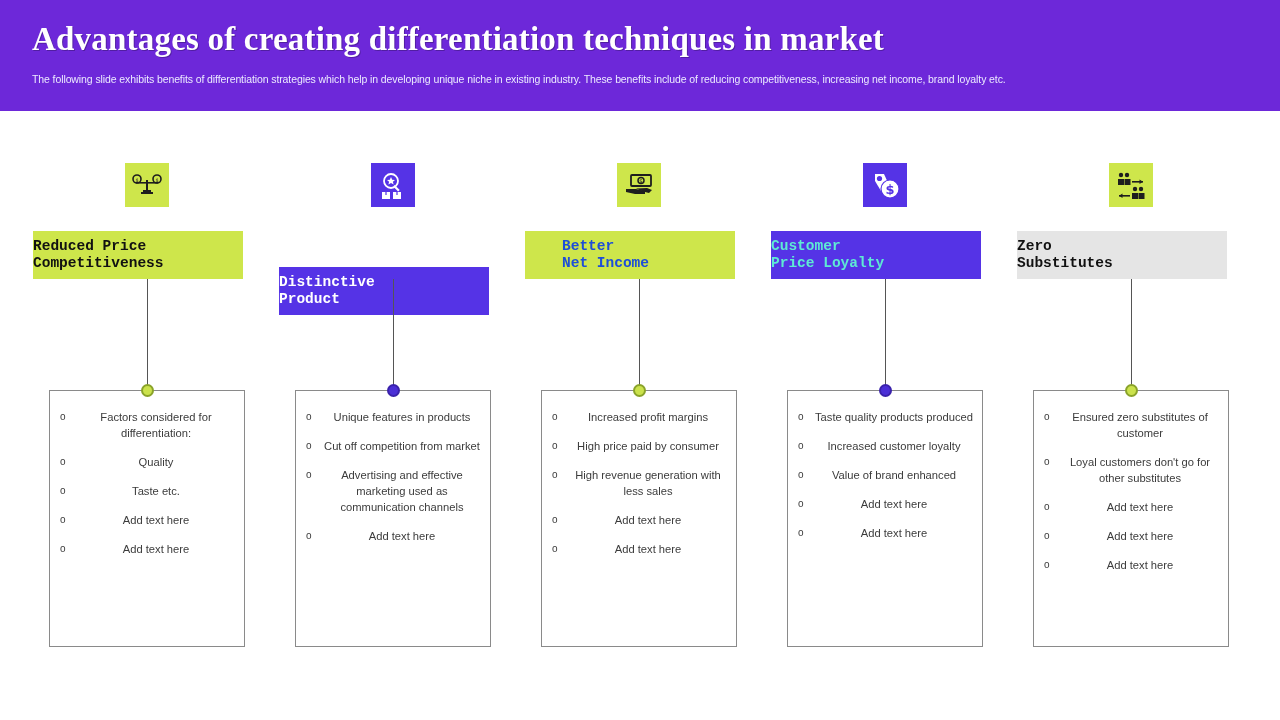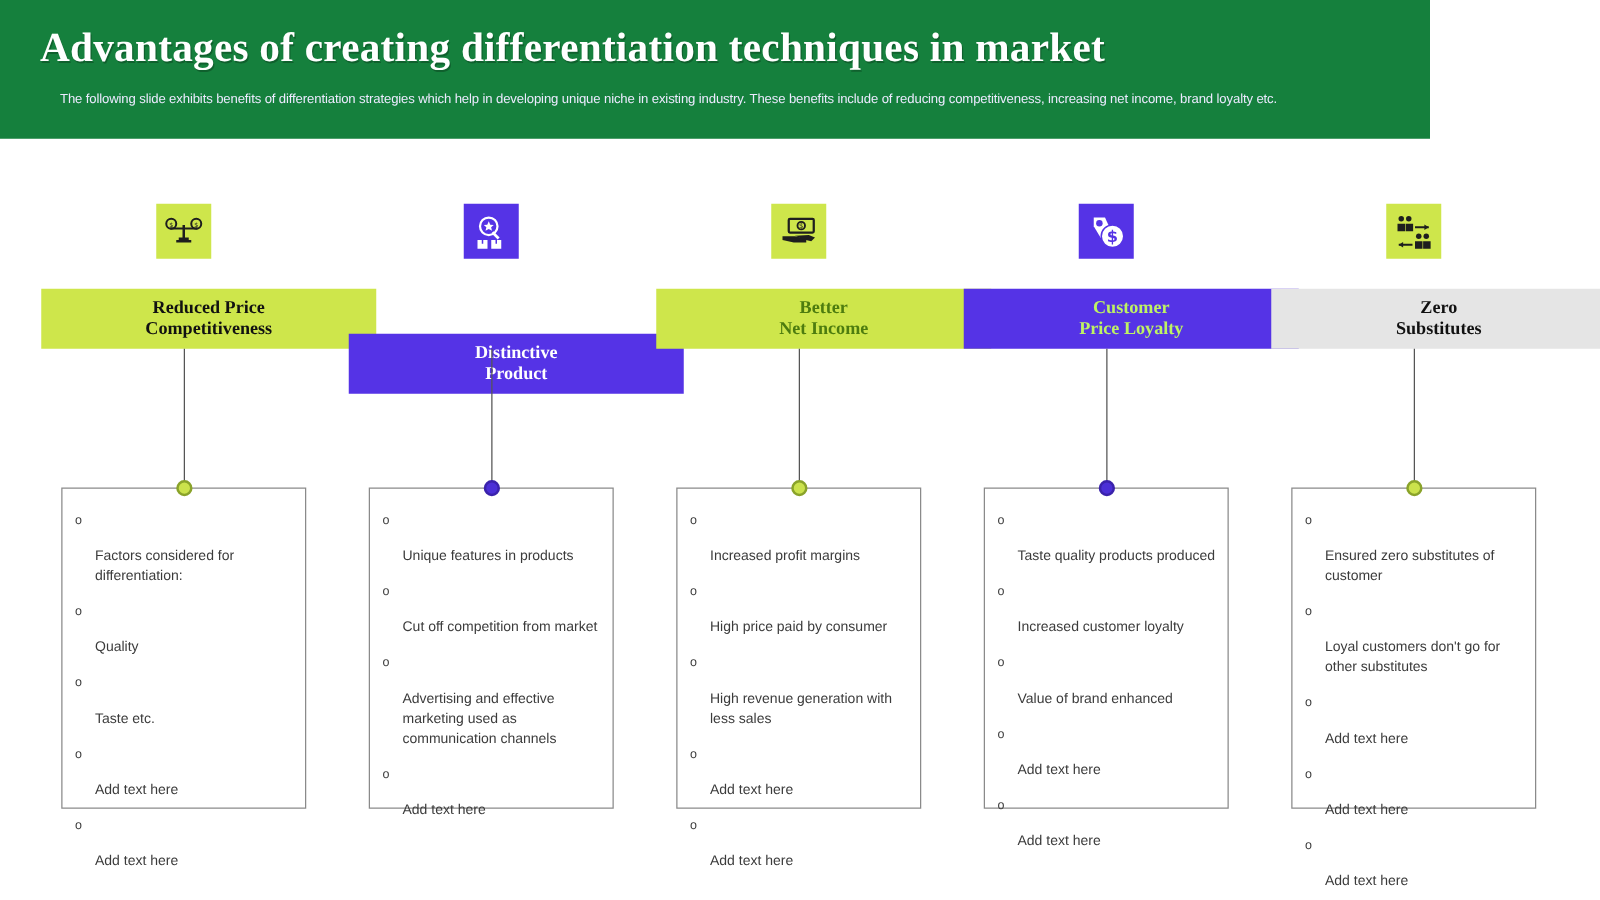--- a/index.html
+++ b/index.html
@@ -6,34 +6,34 @@
   html, body {
     width: 1280px; height: 720px;
     background: #ffffff;
     font-family: "Liberation Sans", sans-serif;
     overflow: hidden;
   }
   .slide { position: relative; width: 1280px; height: 720px; background: #fff; }
 
   
   .banner {
-    position: absolute; left: 0; top: 0; width: 1144px; height: 111px;
-    background: #15803d;
+    position: absolute; left: 0; top: 0; width: 1280px; height: 111px;
+    background: #6d28d9;
   }
   .banner-title {
     position: absolute; left: 32px; top: 21px;
     font-family: "Liberation Serif", serif;
     font-size: 33px; font-weight: 700; color: #ffffff;
     letter-spacing: .2px; white-space: nowrap;
     text-shadow: 1px 1px 0 rgba(0,0,0,.25);
   }
   .banner-sub {
     position: absolute; left: 32px; top: 73px; width: 1220px;
     font-size: 10.5px; color: #eceaff; font-weight: 400;
-    letter-spacing: -.1px; white-space: nowrap; margin-left: 16px;
+    letter-spacing: -.1px; white-space: nowrap;
   }
 
   
   .cols {
     position: absolute; left: 0; top: 111px; width: 1280px; height: 560px;
   }
   .col {
     position: absolute; top: 0; width: 246px; height: 560px;
   }
   .col.c0 { left: 24px; }
@@ -46,24 +46,24 @@
   .icon-tile {
     position: absolute; top: 52px; left: 50%; margin-left: -22px;
     width: 44px; height: 44px;
     display: flex; align-items: center; justify-content: center;
   }
   .icon-tile svg { display: block; }
 
   
   .hbar {
     position: absolute; top: 120px; left: 9px;
-    width: 268px; height: 48px;
+    width: 210px; height: 48px;
     display: flex; flex-direction: column;
-    align-items: center; justify-content: center;
-    font-family: Liberation Serif, serif;
+    align-items: flex-start; justify-content: center;
+    font-family: Liberation Mono, monospace;
     font-weight: 700; font-size: 14.5px; line-height: 17px;
     text-align: center;
   }
   .hbar .l1, .hbar .l2 { display: block; white-space: nowrap; }
 
   
   .conn {
     position: absolute; top: 168px; left: 50%;
     width: 1px; height: 112px; margin-left: -0.5px;
     background: #555555;
@@ -90,22 +90,21 @@
   }
   .bul:last-child { margin-bottom: 0; }
   .bul .mk {
     flex: 0 0 auto; width: 16px;
     font-size: 10px; color: #3b3b3b; line-height: 16px;
     text-align: left;
   }
   .bul .tx {
     flex: 1 1 auto;
     font-size: 11.2px; line-height: 16px; color: #3b3b3b;
-    text-align: left;
-    margin-top: 28px;
+    text-align: center;
   }
 
   
   .footer {
     position: absolute; left: 0; top: 697px; width: 1280px;
     text-align: center; font-size: 11.5px; color: #8c8c8c;
   }
 </style>
 </head>
 <body>
@@ -209,21 +208,21 @@
         <svg width="32" height="32" viewBox="0 0 32 32" aria-hidden="true">
           <g fill="#1e1e1e">
             <rect x="8" y="6" width="20" height="11" rx="1" fill="none" stroke="#1e1e1e" stroke-width="1.8"></rect>
             <circle cx="18" cy="11.5" r="3" fill="none" stroke="#1e1e1e" stroke-width="1.5"></circle>
             <text x="18" y="13.6" font-size="5.5" text-anchor="middle" fill="#1e1e1e" font-family="DejaVu Sans, sans-serif">$</text>
             <path d="M3 20 L13 20 L22 22 L22 25 L12 25 L3 23 Z"></path>
             <path d="M13 19.5 L24 19 L29 21 L26 24 L20 22.5 Z"></path>
           </g>
         </svg>
       </div>
-      <div class="hbar" style="background:#cee64b;color:#4d7c0f;">
+      <div class="hbar" style="background:#cee64b;color:#1d4ed8;padding-left:37px;">
         <span class="l1">Better</span>
         <span class="l2">Net Income</span>
       </div>
       <div class="conn"></div>
       <div class="dot" style="background:#cbe24c;border:2px solid #8aa32a;"></div>
       <div class="bbox">
         <div class="bul">
           <span class="mk">o</span>
           <span class="tx">Increased profit margins</span>
         </div>
@@ -250,21 +249,21 @@
       <div class="icon-tile" style="background:#5533e6;">
         <svg width="32" height="32" viewBox="0 0 32 32" aria-hidden="true">
           <g fill="#ffffff">
             <path d="M6 5 L15 5 L20 16 L12 22 L6 12 Z"></path>
             <circle cx="10.5" cy="9.5" r="2.6" fill="#5533e6"></circle>
             <circle cx="21" cy="20" r="9" fill="#ffffff" stroke="#5533e6" stroke-width="1.2"></circle>
             <text x="21" y="24.6" font-size="13" text-anchor="middle" fill="#5533e6" font-family="DejaVu Sans, sans-serif" font-weight="bold">$</text>
           </g>
         </svg>
       </div>
-      <div class="hbar" style="background:#5533e6;color:#bef264;">
+      <div class="hbar" style="background:#5533e6;color:#5eead4;">
         <span class="l1">Customer</span>
         <span class="l2">Price Loyalty</span>
       </div>
       <div class="conn"></div>
       <div class="dot" style="background:#4b2fd6;border:2px solid #3a22ab;"></div>
       <div class="bbox">
         <div class="bul">
           <span class="mk">o</span>
           <span class="tx">Taste quality products produced</span>
         </div>

